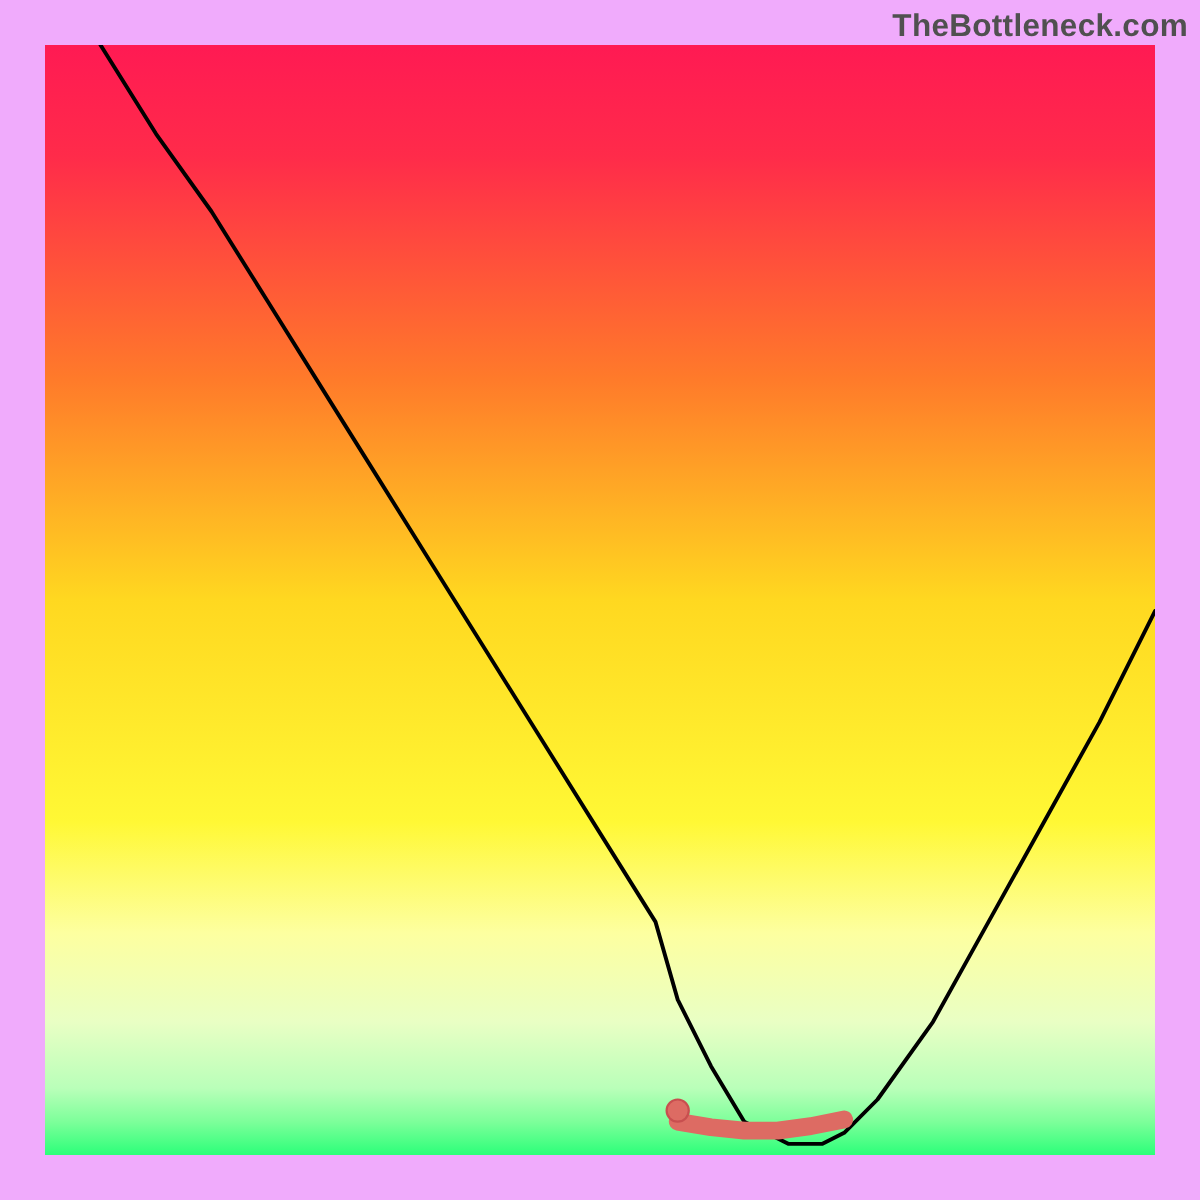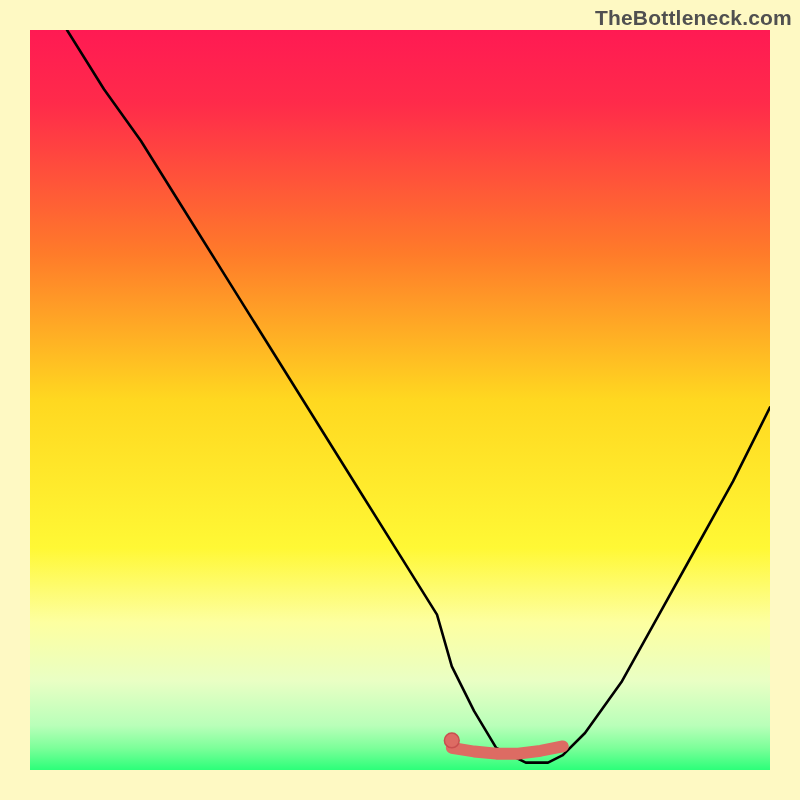--- a/index.html
+++ b/index.html
@@ -10,21 +10,21 @@
     background: #000;
     overflow: hidden;
   }
   .frame {
     position: absolute;
     left: 0;
     top: 0;
     width: 800px;
     height: 800px;
     box-sizing: border-box;
-    background: #fef9c3;
+    background: #f0abfc;
     text-align: center;
   }
   .plot {
     position: absolute;
     left: 30px;
     top: 30px;
     width: 740px;
     height: 740px;
     overflow: hidden;
   }

